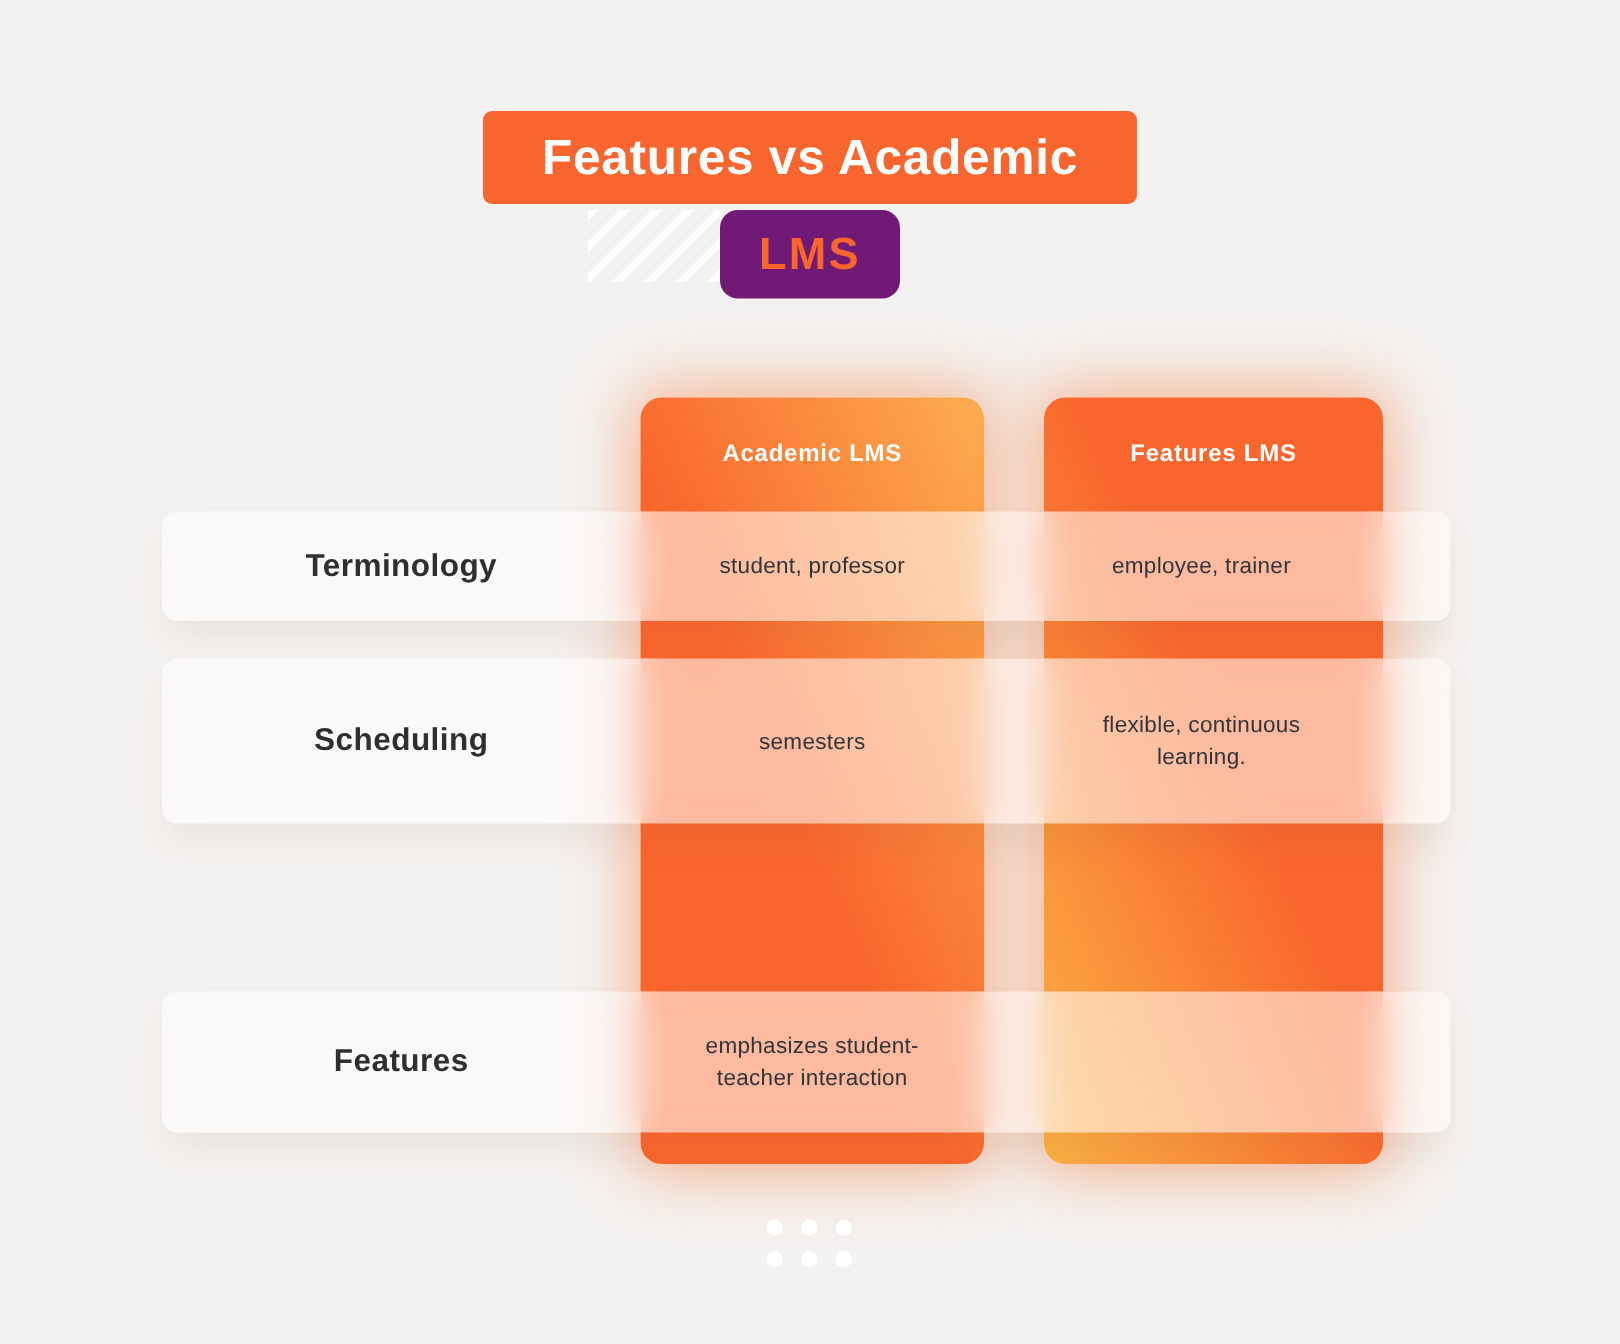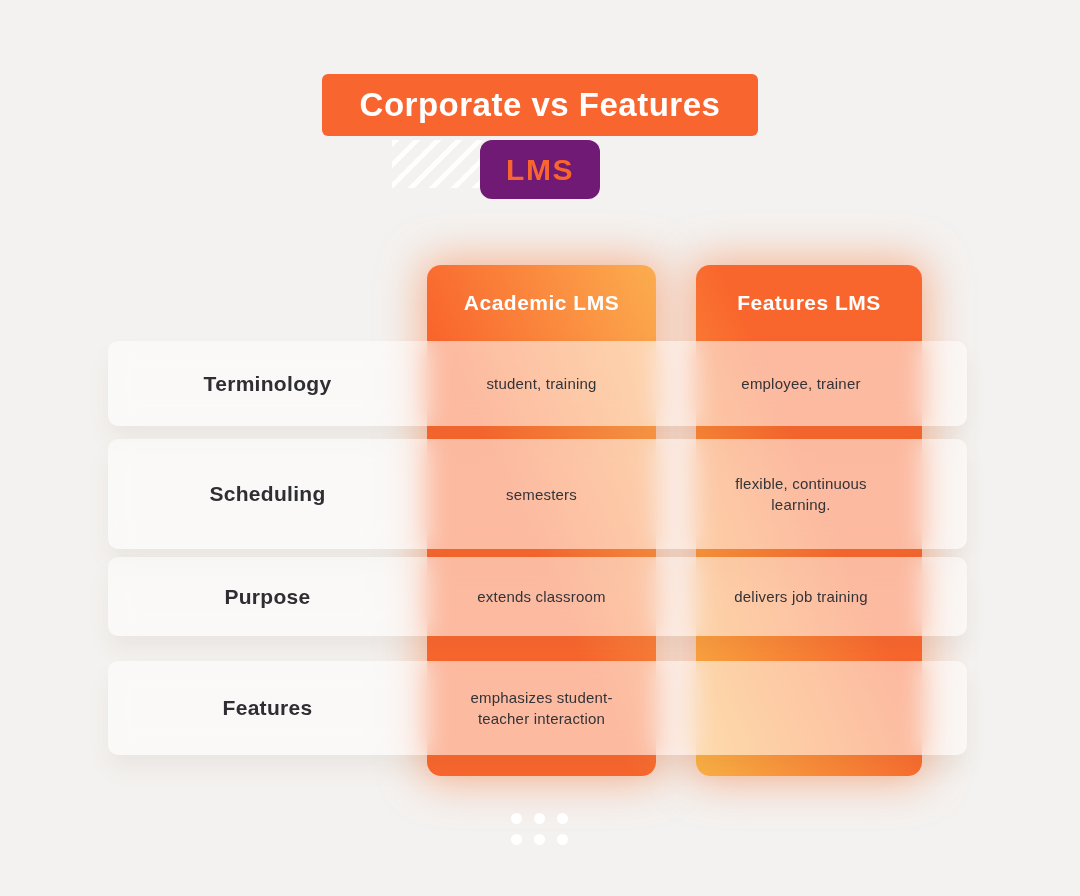--- a/index.html
+++ b/index.html
@@ -72,38 +72,38 @@
     left: 696px; width: 226px;
     background: linear-gradient(to top right, #fbb144 0%, #f9662d 55%);
     box-shadow: 0 0 42px 6px rgba(250, 120, 55, 0.50);
   }
   .col-header {
     position: absolute;
     left: 0; top: 0;
     width: 100%; height: 76px;
     display: flex; align-items: center; justify-content: center;
     color: #ffffff;
-    font-size: 21px;
+    font-size: 16px;
     font-weight: bold;
     letter-spacing: 0.5px;
   }
 
   
   .row {
     position: absolute;
     left: 108px;
     width: 859px;
     background: rgba(255, 255, 255, 0.55);
     -webkit-backdrop-filter: blur(12px);
     backdrop-filter: blur(12px);
     border-radius: 10px;
     box-shadow: 0 14px 22px rgba(110, 80, 60, 0.07);
     z-index: 4;
   }
-  .row-1 { top: 341px; height: 85px; }
+  .row-1 { top: 341px; height: 73px; }
   .row-2 { top: 439px; height: 110px; }
   .row-3 { top: 557px; height: 79px; }
   .row-4 { top: 661px; height: 94px; }
 
   .cell {
     position: absolute;
     top: 0; height: 100%;
     display: flex; align-items: center; justify-content: center;
     text-align: center;
   }
@@ -141,63 +141,54 @@
     background: #ffffff;
   }
 </style>
 </head>
 <body>
 
 <div class="canvas">
 
   <div class="stripes"></div>
   <div class="title-box">
-    <span class="title-text">Corporate vs Features</span>
+    <span class="title-text">Features vs Academic</span>
   </div>
   <div class="lms-box">
     <span class="lms-text">LMS</span>
   </div>
 
   <div class="col col-academic">
     <div class="col-header">Academic LMS</div>
   </div>
   <div class="col col-corporate">
     <div class="col-header">Features LMS</div>
   </div>
 
   <div class="row row-1">
     <div class="cell cell-label">Terminology</div>
     <div class="cell cell-academic">
-      <span class="cell-value">student, training</span>
+      <span class="cell-value">student, professor</span>
     </div>
     <div class="cell cell-corporate">
       <span class="cell-value">employee, trainer</span>
     </div>
   </div>
 
   <div class="row row-2">
     <div class="cell cell-label">Scheduling</div>
     <div class="cell cell-academic">
       <span class="cell-value">semesters</span>
     </div>
     <div class="cell cell-corporate">
       <span class="cell-value">flexible, continuous
 learning.</span>
     </div>
   </div>
 
-  <div class="row row-3">
-    <div class="cell cell-label">Purpose</div>
-    <div class="cell cell-academic">
-      <span class="cell-value">extends classroom</span>
-    </div>
-    <div class="cell cell-corporate">
-      <span class="cell-value">delivers job training</span>
-    </div>
-  </div>
 
   <div class="row row-4">
     <div class="cell cell-label">Features</div>
     <div class="cell cell-academic">
       <span class="cell-value">emphasizes student-
 teacher interaction</span>
     </div>
   </div>
 
   <div class="dots">

